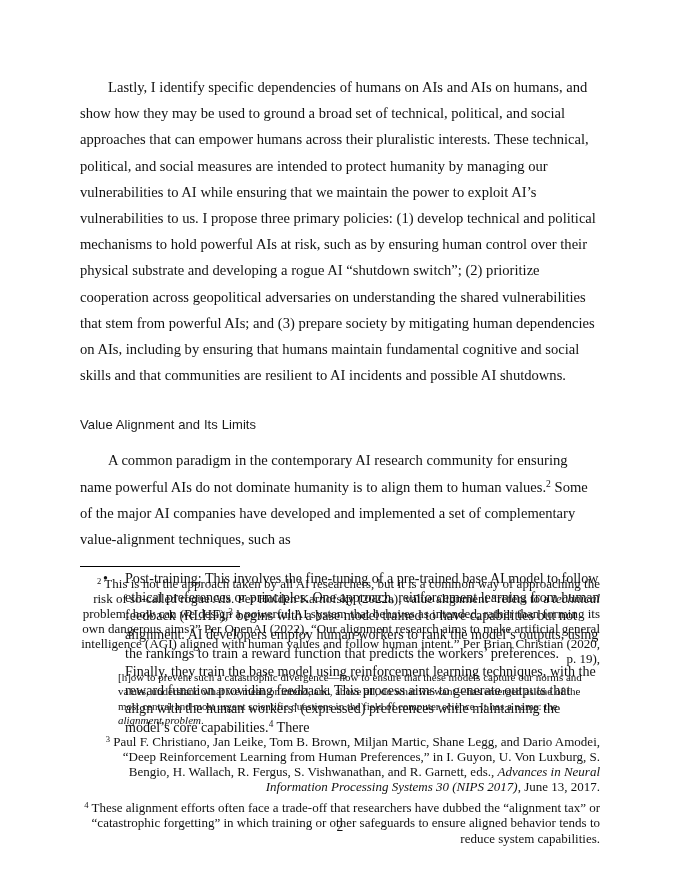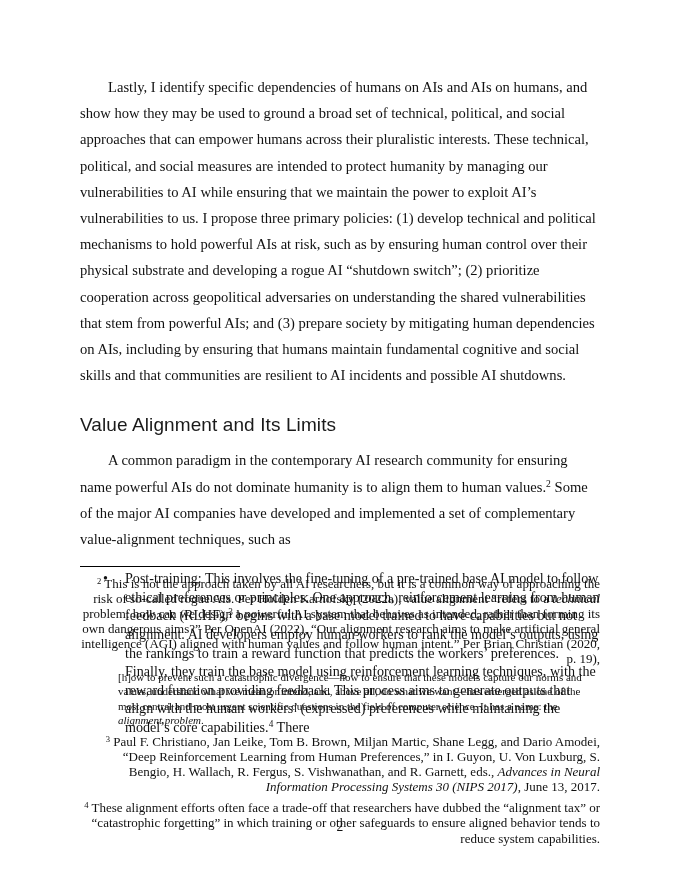--- a/index.html
+++ b/index.html
@@ -34,21 +34,21 @@
     font-size: 14.6px;
     line-height: 26.2px;
     text-align: left;
     text-indent: 28px;
     color: #111111;
   }
   h2.section-heading {
     margin: 0;
     padding: 0;
     font-family: "Liberation Sans", "DejaVu Sans", sans-serif;
-    font-size: 19px;
+    font-size: 13px;
     font-weight: 400;
     line-height: 22px;
     color: #1a1a1a;
     letter-spacing: 0.1px;
   }
   .gap-before-heading { height: 26px; }
   .gap-after-heading { height: 11px; }
   .gap-before-list { height: 17px; }
 
   ul.bullet-list {

